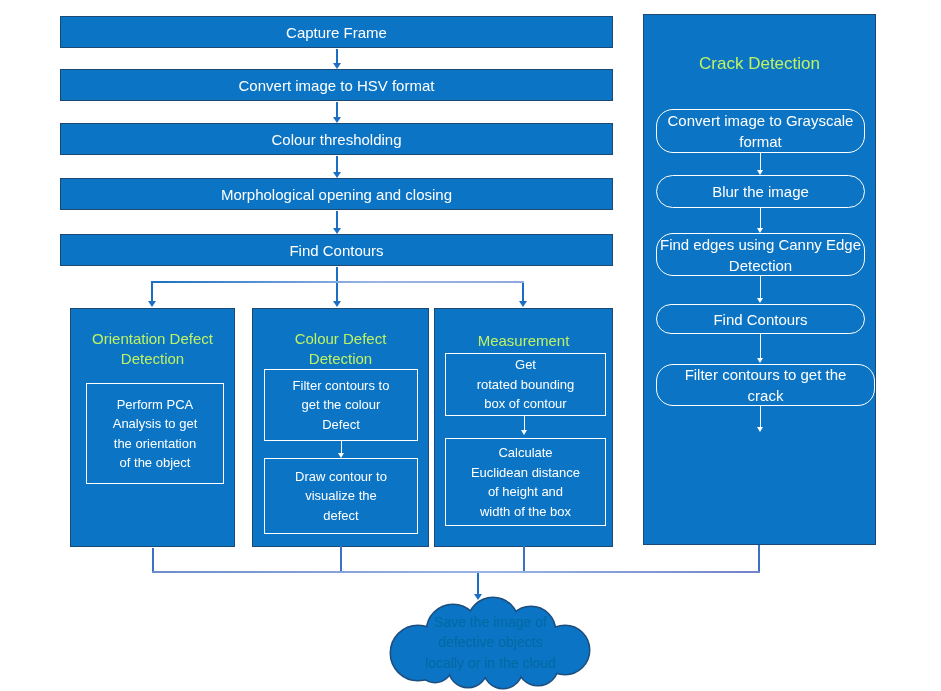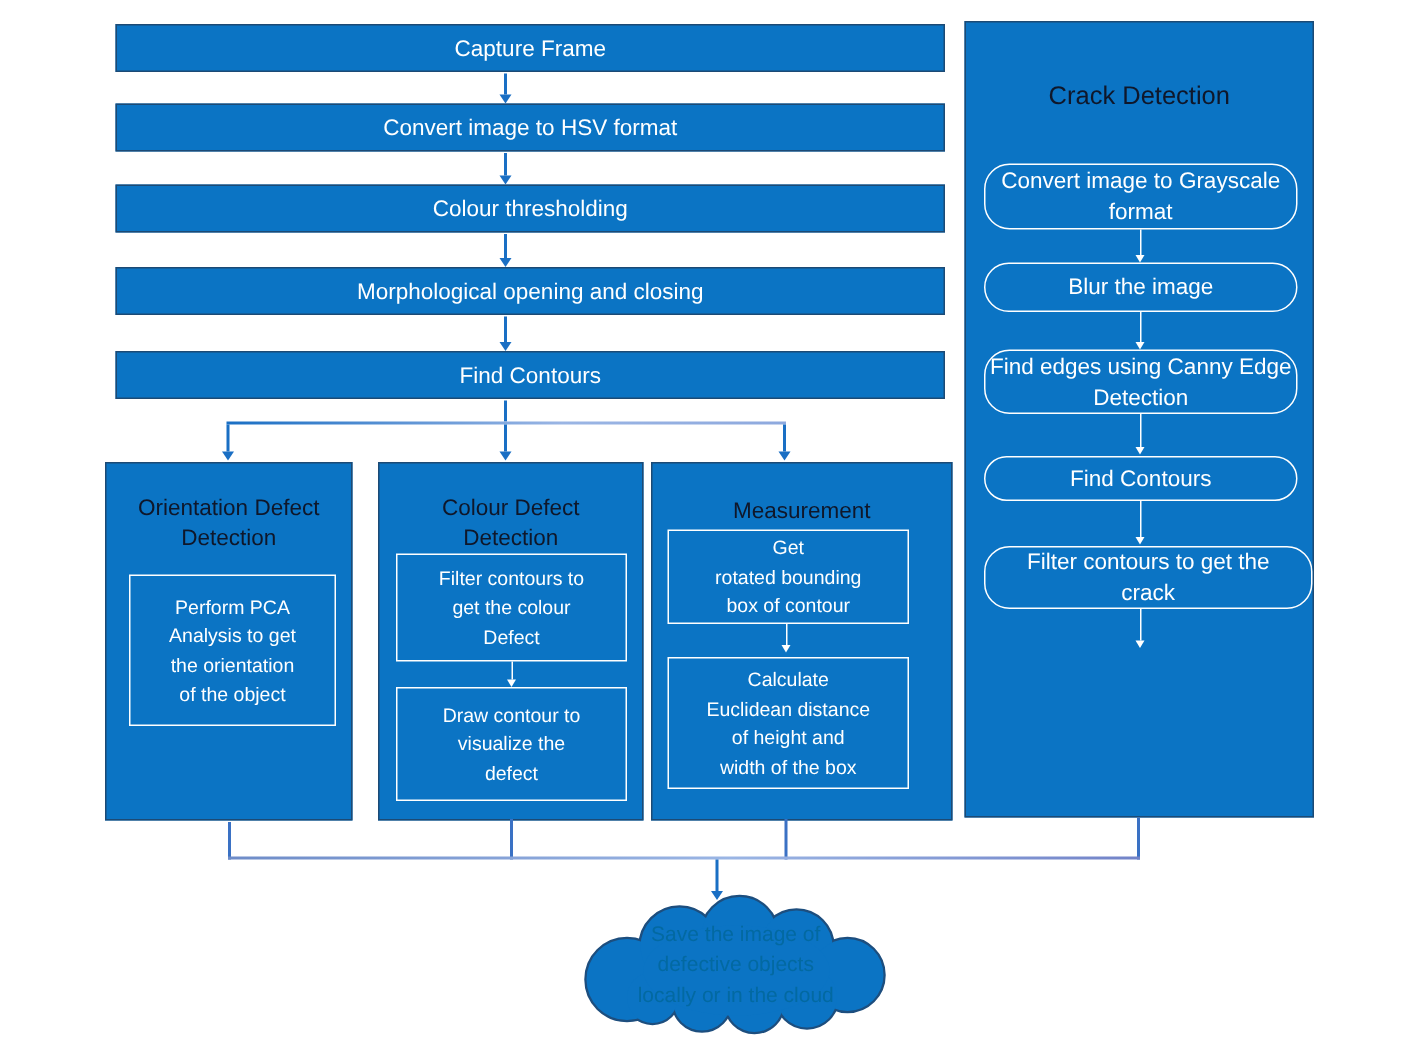--- a/index.html
+++ b/index.html
@@ -3,29 +3,29 @@
 <meta charset="utf-8">
 <style>
   html,body { margin:0; padding:0; background:#ffffff; }
   #canvas {
     position:relative; width:941px; height:691px; background:#ffffff;
     font-family:"Liberation Sans","DejaVu Sans",sans-serif; overflow:hidden;
   }
   .hbar {
     position:absolute; left:60px; width:553px; height:32px;
     background:#0b74c4; border:1px solid #1c4a75; box-sizing:border-box;
-    color:#ffffff; font-size:15px; display:flex; align-items:center; justify-content:center;margin-left:17px;
+    color:#ffffff; font-size:15px; display:flex; align-items:center; justify-content:center;
   }
   .bigbox {
     position:absolute; top:308px; height:239px;
     background:#0b74c4; border:1px solid #1c4a75; box-sizing:border-box;
   }
   .boxtitle {
     position:absolute; top:20px; left:0; right:0; text-align:center;
-    color:#0f172a; font-size:15px; line-height:1.35; white-space:pre-line;
+    color:#bef264; font-size:15px; line-height:1.35; white-space:pre-line;
   }
   .innerbox {
     position:absolute; border:1.5px solid #ffffff; box-sizing:border-box;
     color:#ffffff; font-size:13px; line-height:1.5; white-space:pre-line;
     display:flex; align-items:center; justify-content:center; text-align:center;
   }
   .crackstep { font-size:15px; line-height:1.4;border-radius:17px; }
   .varrow { position:absolute; width:2px; background:#1a6fc4; }
   .varrow::after {
     content:""; position:absolute; left:-3px; bottom:-6px;
@@ -90,21 +90,21 @@
 Detection</div>
     <div class="innerbox" style="left:11px;top:60px;width:154px;height:72px">Filter contours to
 get the colour
 Defect</div>
     <div class="warrow" style="left:88px;top:132px;height:12px"></div>
     <div class="innerbox" style="left:11px;top:149px;width:154px;height:76px">Draw contour to
 visualize the
 defect</div>
   </div>
 
-  <div class="bigbox" style="left:434px;width:201px">
+  <div class="bigbox" style="left:434px;width:179px">
     <div class="boxtitle" style="top:22px">Measurement</div>
     <div class="innerbox" style="left:10px;top:44px;width:161px;height:63px">Get
 rotated bounding
 box of contour</div>
     <div class="warrow" style="left:89px;top:107px;height:14px"></div>
     <div class="innerbox" style="left:10px;top:129px;width:161px;height:88px">Calculate
 Euclidean distance
 of height and
 width of the box</div>
   </div>

